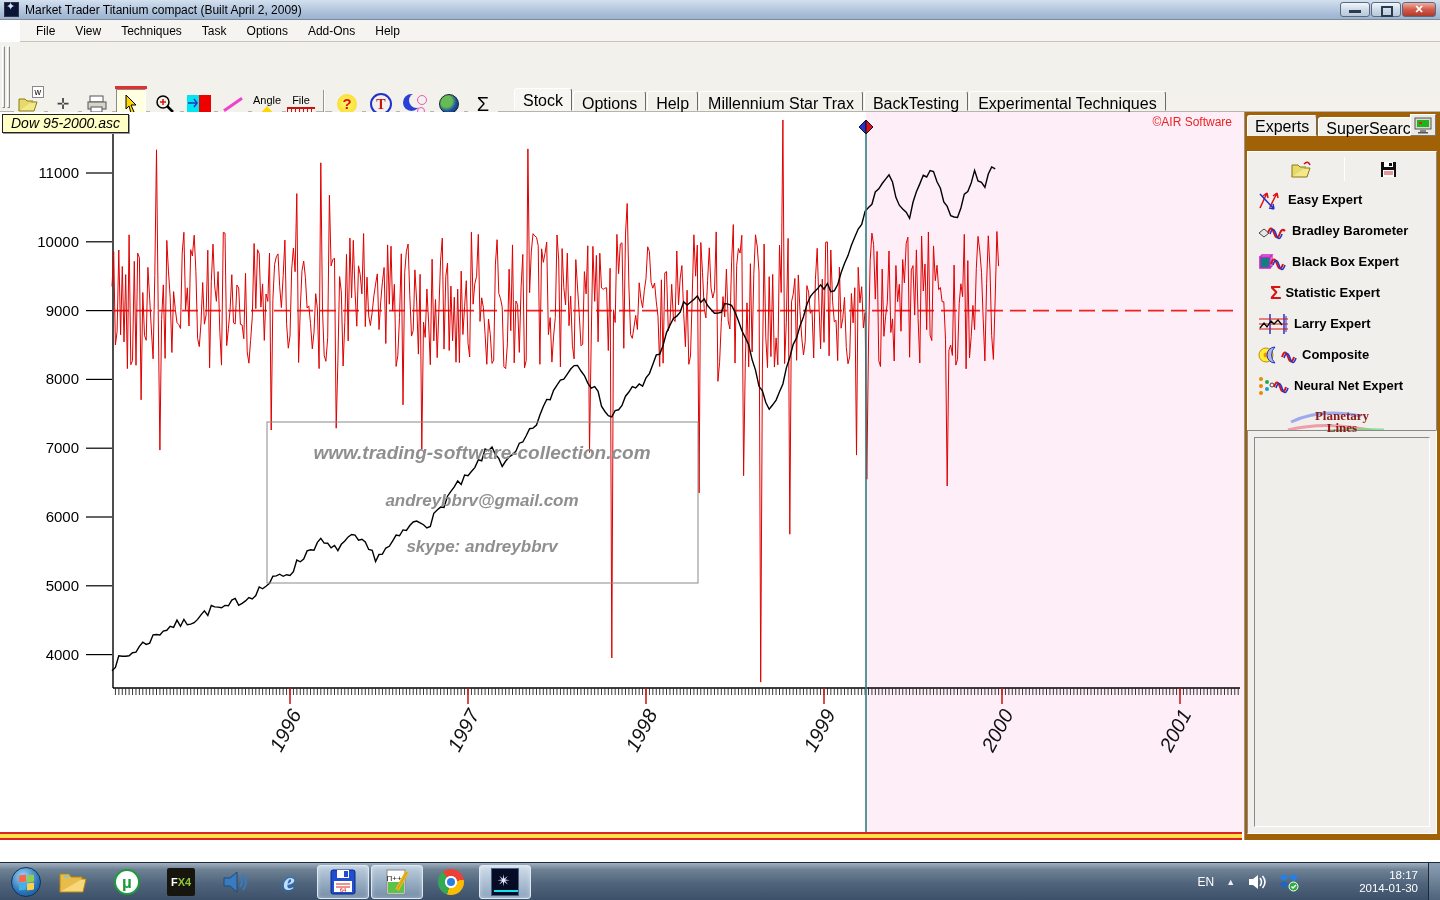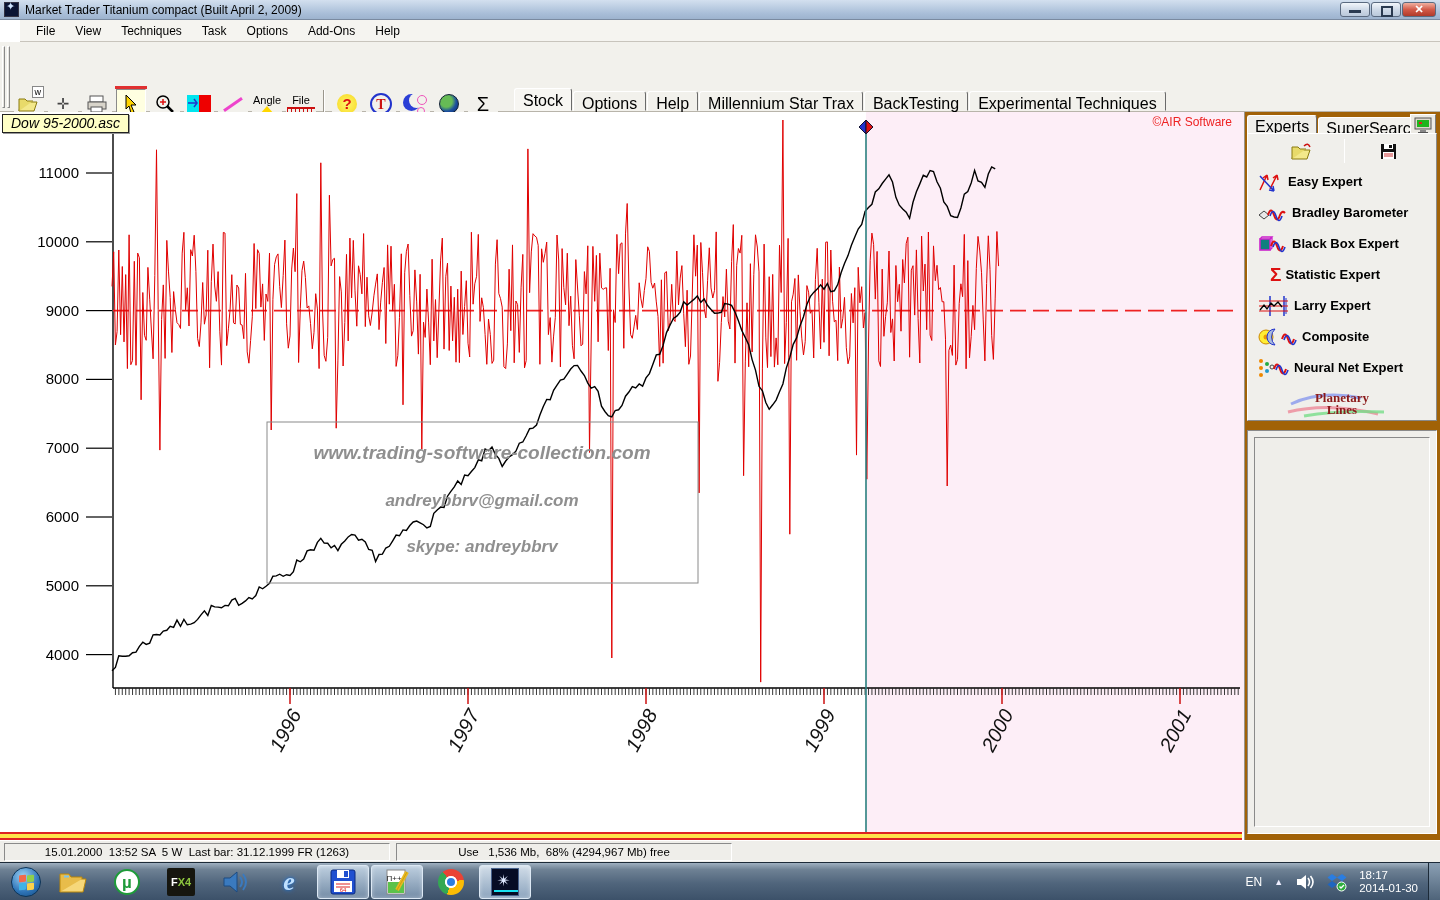--- a/index.html
+++ b/index.html
@@ -104,21 +104,21 @@
 
   
   #right-panel { left:1244px; top:112px; width:196px; height:728px; background:#a16207;
     border-left:1px solid #9a968c; }
   #panel-tabs { position:absolute; left:2px; top:3px; display:flex; height:21px; align-items:flex-end; }
   #panel-tabs .tab { height:19px; padding:2px 7px; }
   #panel-tabs .tab.active { height:21px; background:#f0efeb; border-bottom:1px solid #f0efeb; }
   #monitor-btn { position:absolute; right:4px; top:2px; width:26px; height:22px;
     border:1px solid; border-color:#fff #7a7a7a #7a7a7a #fff; background:#eceae4;
     display:flex; align-items:center; justify-content:center; }
-  #experts-box { position:absolute; left:2px; top:21px; width:190px; height:288px;
+  #experts-box { position:absolute; left:2px; top:39px; width:190px; height:288px;
     border:1px solid; border-color:#fff #8a8a8a #8a8a8a #fff; background:#f0efeb; }
   #experts-toolbar { display:flex; align-items:center; height:30px; margin-top:2px; }
   .exp-tool-btn { width:30px; height:26px; display:flex; align-items:center; justify-content:center; }
   .exp-sep { width:1px; height:24px; background:#9a968c; border-right:1px solid #fff; }
   .expert-row { display:flex; align-items:center; height:31px; padding-left:10px; gap:4px; }
   .expert-label { font-weight:bold; font-size:13px; color:#000; }
   .planetary { position:relative; text-align:center; margin-top:9px;font-family:Liberation Serif, serif; }
   .planetary .txt { font-weight:bold; font-size:13px; color:#8b1a1a; line-height:12px; position:relative; z-index:2; }
   #lower-panel { position:absolute; left:2px; top:318px; width:190px; height:404px;
     border:1px solid; border-color:#8a8a8a #fff #fff #8a8a8a; background:#f0efeb; padding:6px; }
@@ -141,21 +141,21 @@
   #start-orb { width:40px; height:34px; margin-left:6px; display:flex; align-items:center; justify-content:center; }
   #orb { width:30px; height:30px; border-radius:50%; background:radial-gradient(circle at 40% 30%, #9fd4f6, #2e74b8 60%, #134a80); border:1px solid #0c3458; position:relative; }
   .flag { position:absolute; width:7px; height:7px; border-radius:1px; }
   .f1 { left:7px; top:7px; background:#f3694c; transform:skewY(-8deg);}
   .f2 { left:15px; top:7px; background:#8ed04e; transform:skewY(-8deg);}
   .f3 { left:7px; top:15px; background:#3fb3e8; transform:skewY(-8deg);}
   .f4 { left:15px; top:15px; background:#fbd14b; transform:skewY(-8deg);}
   #tray { margin-left:auto; display:flex; align-items:center; gap:12px; padding-right:6px; color:#fff; }
   #tray .lang { font-size:12px; color:#fff; }
   #tray .chev { font-size:9px; color:#eef; }
-  #clock { font-size:11.5px; line-height:13px; color:#fff; padding-right:4px; }
+  #clock { text-align:right; font-size:11.5px; line-height:13px; color:#fff; padding-right:4px;margin-left:48px; }
   #show-desktop { width:12px; height:38px; border-left:1px solid #1c2a38; background:linear-gradient(180deg,#8ba0b4,#4d6278); }
 
   .chrome-ball { width:26px; height:26px; border-radius:50%;
     background:conic-gradient(from -40deg, #ea4335 0 33%, #fbbc05 33% 66%, #34a853 66% 100%); position:relative; }
   .chrome-ball::before { content:""; position:absolute; left:7px; top:7px; width:12px; height:12px; border-radius:50%;
     background:#fff; box-shadow:inset 0 0 0 3px #fff; }
   .chrome-ball::after { content:""; position:absolute; left:9px; top:9px; width:8px; height:8px; border-radius:50%; background:#2a7de1; }
   .mt-ico { width:28px; height:28px; background:#060c24; border:1px solid #46608a; position:relative; }
   .mt-ico::before { content:"✴"; position:absolute; left:5px; top:2px; color:#dfe9ff; font-size:16px; }
   .mt-ico::after { content:""; position:absolute; left:2px; bottom:3px; width:24px; height:2px; background:#19e0f0; }
@@ -861,24 +861,20 @@
         <div class="txt">Planetary</div>
         <div class="txt">Lines</div>
       </div>
     </div>
 
     <div id="lower-panel">
         <div class="inner"></div>
       </div>
   </div>
 
-  <div id="statusbar" class="abs">
-    <div id="status-left" class="status-cell">15.01.2000  13:52 SA  5 W  Last bar: 31.12.1999 FR (1263)</div>
-    <div id="status-mem" class="status-cell">Use   1,536 Mb,  68% (4294,967 Mb) free</div>
-  </div>
 
   <div id="taskbar" class="abs">
     <div id="start-orb">
       <div id="orb">
         <div class="flag f1"></div>
           <div class="flag f2"></div>
           <div class="flag f3"></div>
           <div class="flag f4"></div>
       </div>
     </div>

